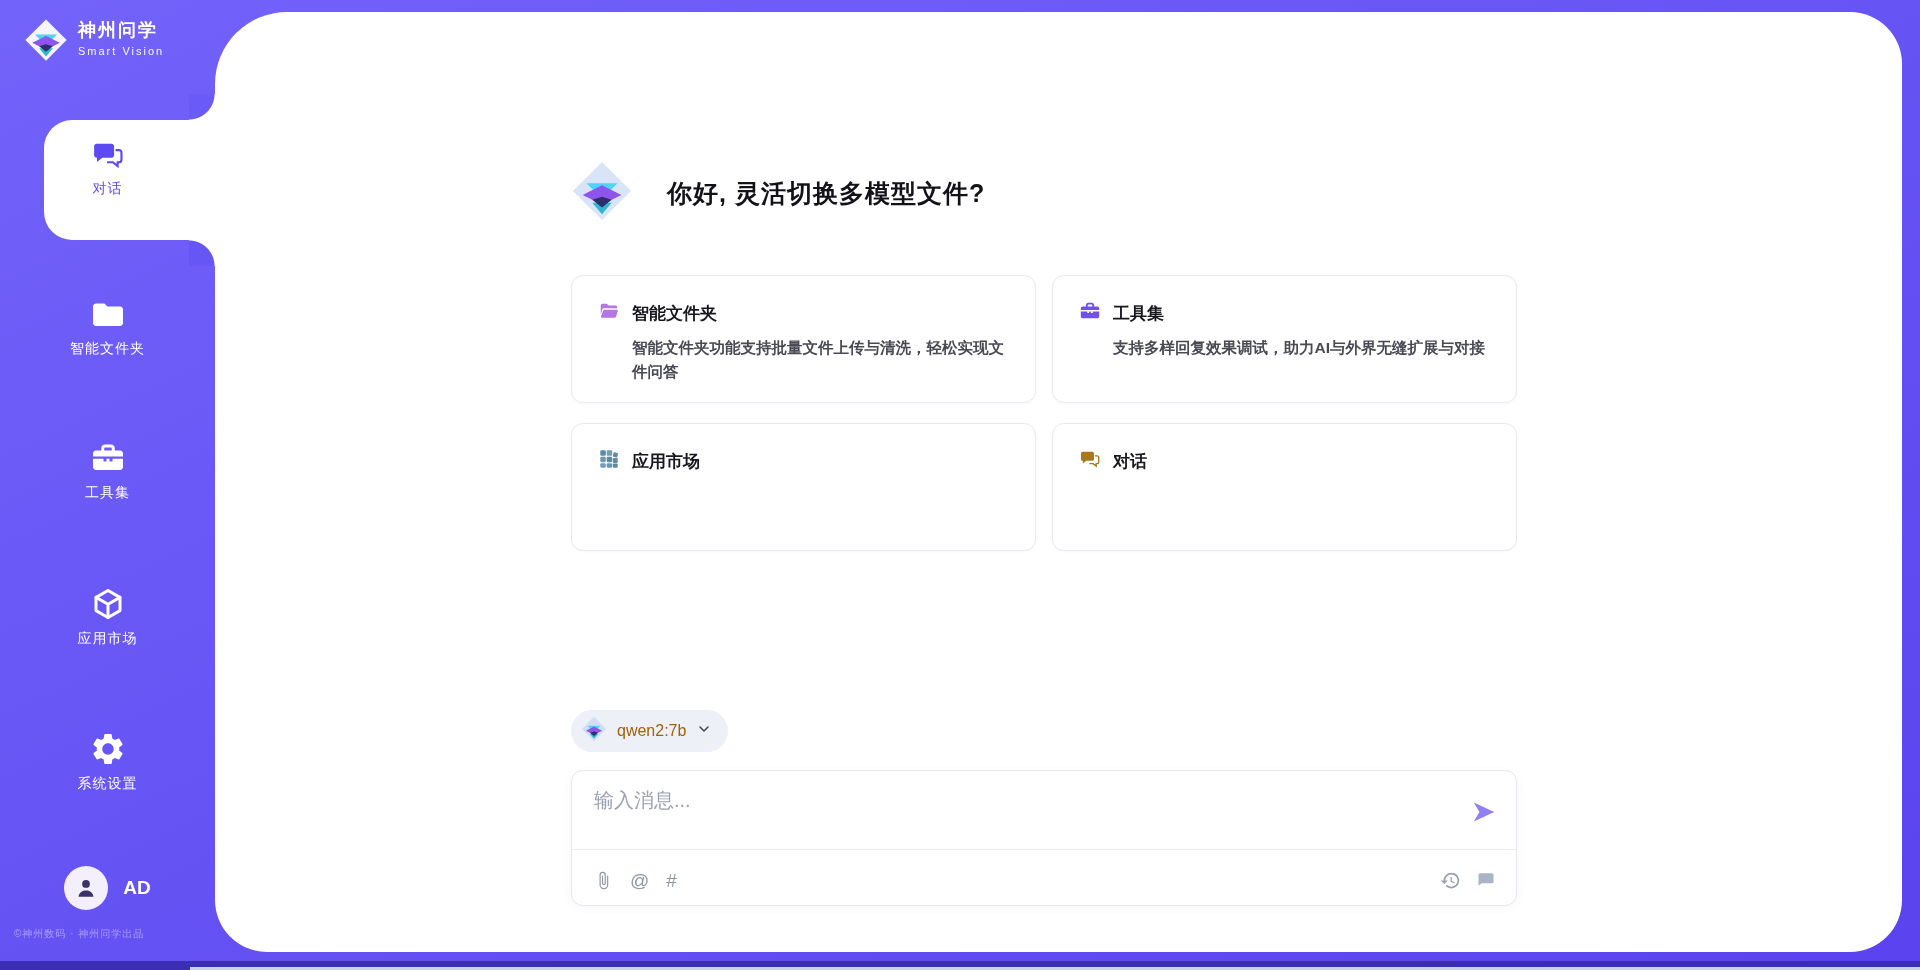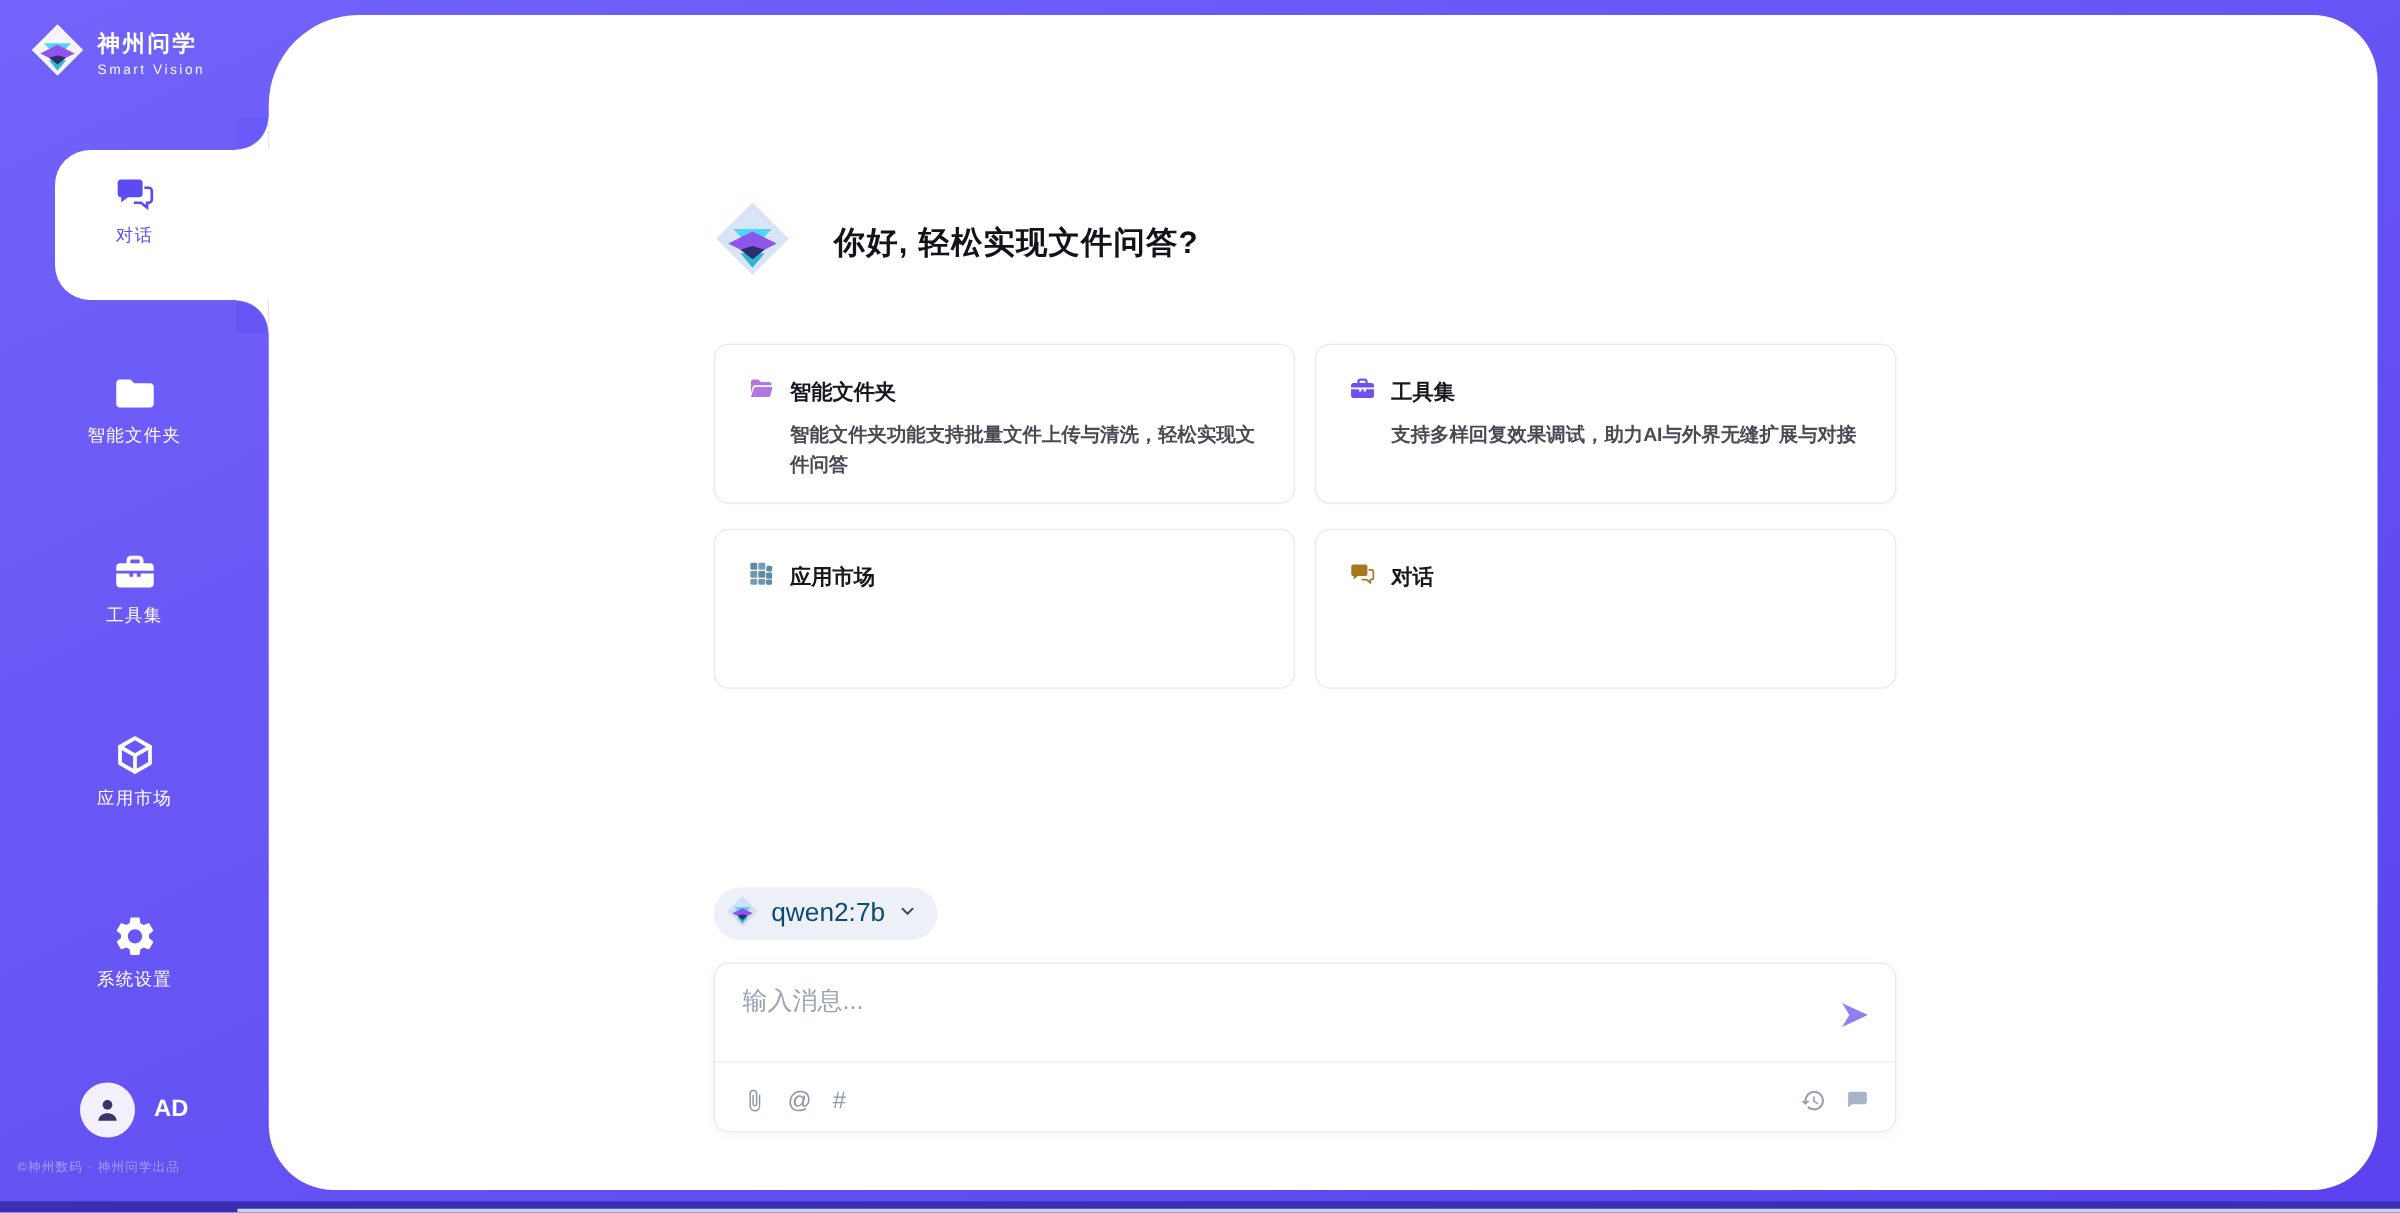--- a/index.html
+++ b/index.html
@@ -17,21 +17,21 @@
     border-radius:72px 52px 52px 52px;
   }
 
   
   .bottom-dark  { position:absolute; left:0; right:0; bottom:0; height:9px; background:#3c2eb2; }
   .bottom-light { position:absolute; left:190px; right:0; bottom:0; height:3px; background:#c9d3e8; }
 
   
   .sidebar { position:absolute; left:0; top:0; width:215px; height:100%; color:#ffffff; }
 
-  .logo-row { position:absolute; left:24px; top:18px; display:flex; align-items:center; gap:10px; }
+  .logo-row { position:absolute; left:24px; top:18px; display:flex; align-items:flex-start; gap:10px; }
   .logo-text .name { font-size:18px; font-weight:bold; letter-spacing:2px; }
   .logo-text .sub  { font-size:11px; letter-spacing:2px; margin-top:3px; opacity:.95; }
 
   .nav-tab {
     position:absolute; left:44px; top:120px; width:196px; height:120px;
     background:#ffffff; border-radius:28px 0 0 28px;
   }
   .fillet { position:absolute; width:26px; height:26px; left:189px; }
   .fillet.top    { top:94px;  background:radial-gradient(circle 26px at 0 0,    #6a5af8 0 25px, #ffffff 26px); }
   .fillet.bottom { top:240px; background:radial-gradient(circle 26px at 0 100%, #6656f5 0 25px, #ffffff 26px); }
@@ -80,21 +80,21 @@
   .card-title { font-size:17px; font-weight:bold; color:#17171f; }
   .card-desc {
     margin:10px 0 0 34px; font-size:15.5px; color:#4a4a55; line-height:1.55;font-weight:bold;
   }
 
   .model-pill {
     position:absolute; top:698px; left:0; height:42px;
     display:inline-flex; align-items:center; gap:10px;
     background:#eef0f8; border-radius:21px; padding:0 16px 0 10px; cursor:pointer;
   }
-  .model-label { font-size:21px; color:#0c4a6e; }
+  .model-label { font-size:16px; color:#a16207; }
 
   .composer {
     position:absolute; top:758px; left:0; width:946px; height:136px;
     background:#ffffff; border:1px solid #e7e7ef; border-radius:12px;
     box-shadow:0 2px 10px rgba(80,80,140,.05);
   }
   .composer textarea {
     position:absolute; left:22px; top:16px; width:840px; height:56px;
     border:none; outline:none; resize:none;
     font-family:"Liberation Sans", sans-serif;
@@ -208,21 +208,21 @@
     <div class="greeting">
       <span>
         <svg width="62" height="62" viewBox="0 0 64 64">
           <polygon points="32,2 62,32 32,62 2,32" fill="#d9e4f7"></polygon>
           <polygon points="16,24 48,24 32,40" fill="#4ed4f6"></polygon>
           <polygon points="32,26 52,36 32,46 12,36" fill="#8e55ec"></polygon>
           <polygon points="22,44 42,44 32,56" fill="#2fb7d2"></polygon>
           <polygon points="32,38 42,41 32,49 22,41" fill="#2e2d6e"></polygon>
         </svg>
       </span>
-      <h1>你好, 轻松实现文件问答?</h1>
+      <h1>你好, 灵活切换多模型文件?</h1>
     </div>
 
     <div class="cards">
 
       <div class="card">
         <div class="card-head">
           <span style="color: rgb(180, 118, 226);">
             <svg width="22" height="22" viewBox="0 0 24 24" fill="currentColor">
               <path d="M3 6c0-1.1.9-2 2-2h4.6l2 2H19c1.1 0 2 .9 2 2v1H6.5c-.9 0-1.7.6-1.9 1.5L3 15.8V6z"></path>
               <path d="M6.6 10.5h14c.7 0 1.2.7 1 1.3l-1.7 6c-.2.9-1 1.5-1.9 1.5H4.2c-.7 0-1.2-.7-1-1.3l2.5-6.5c.2-.6.6-1 .9-1z"></path>

